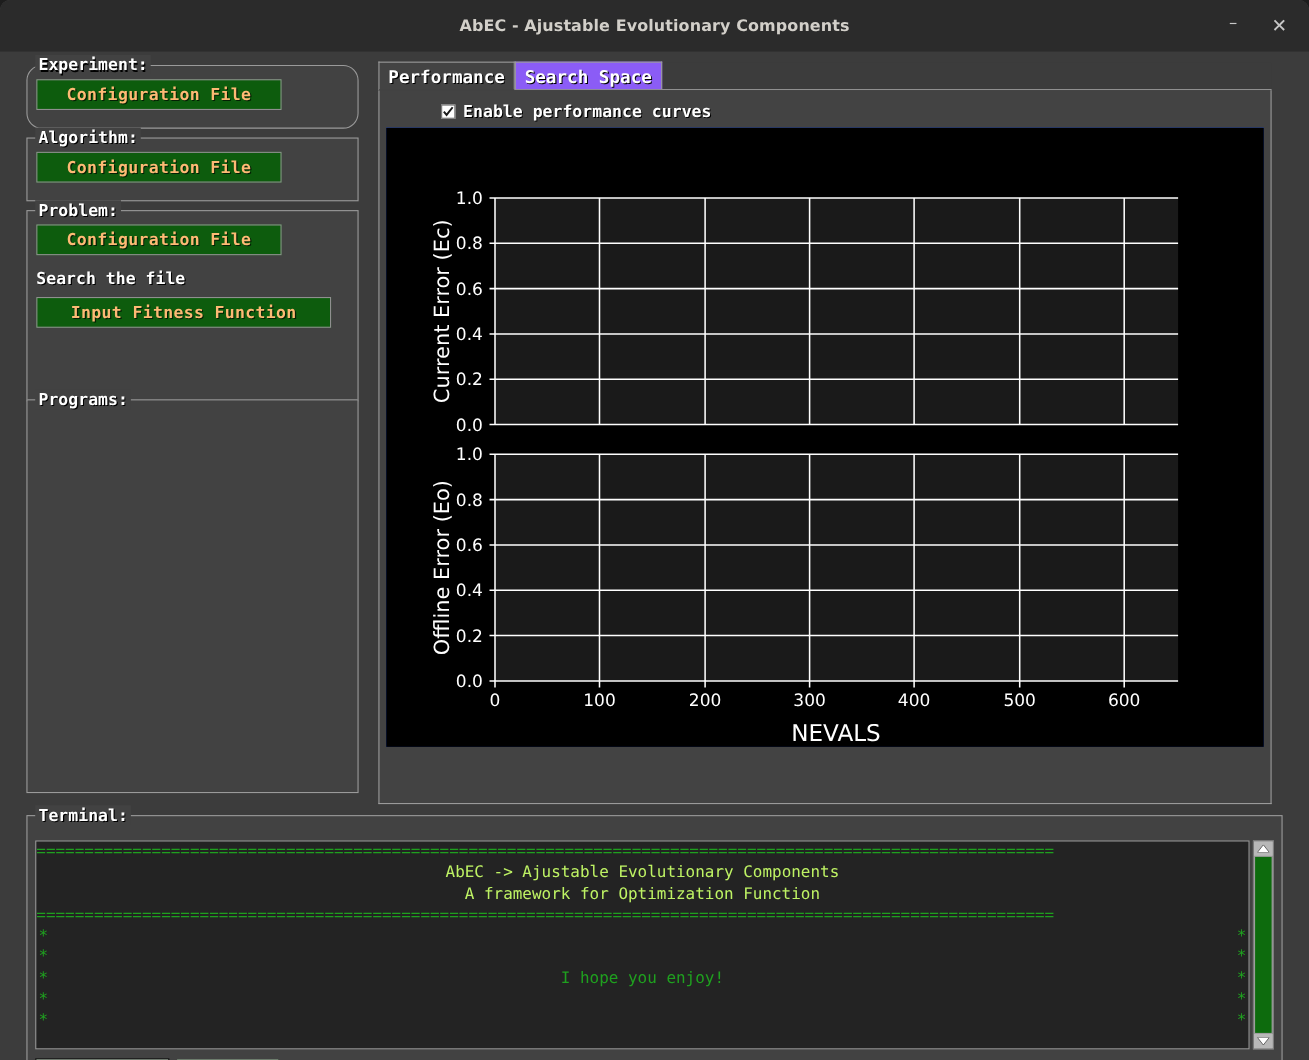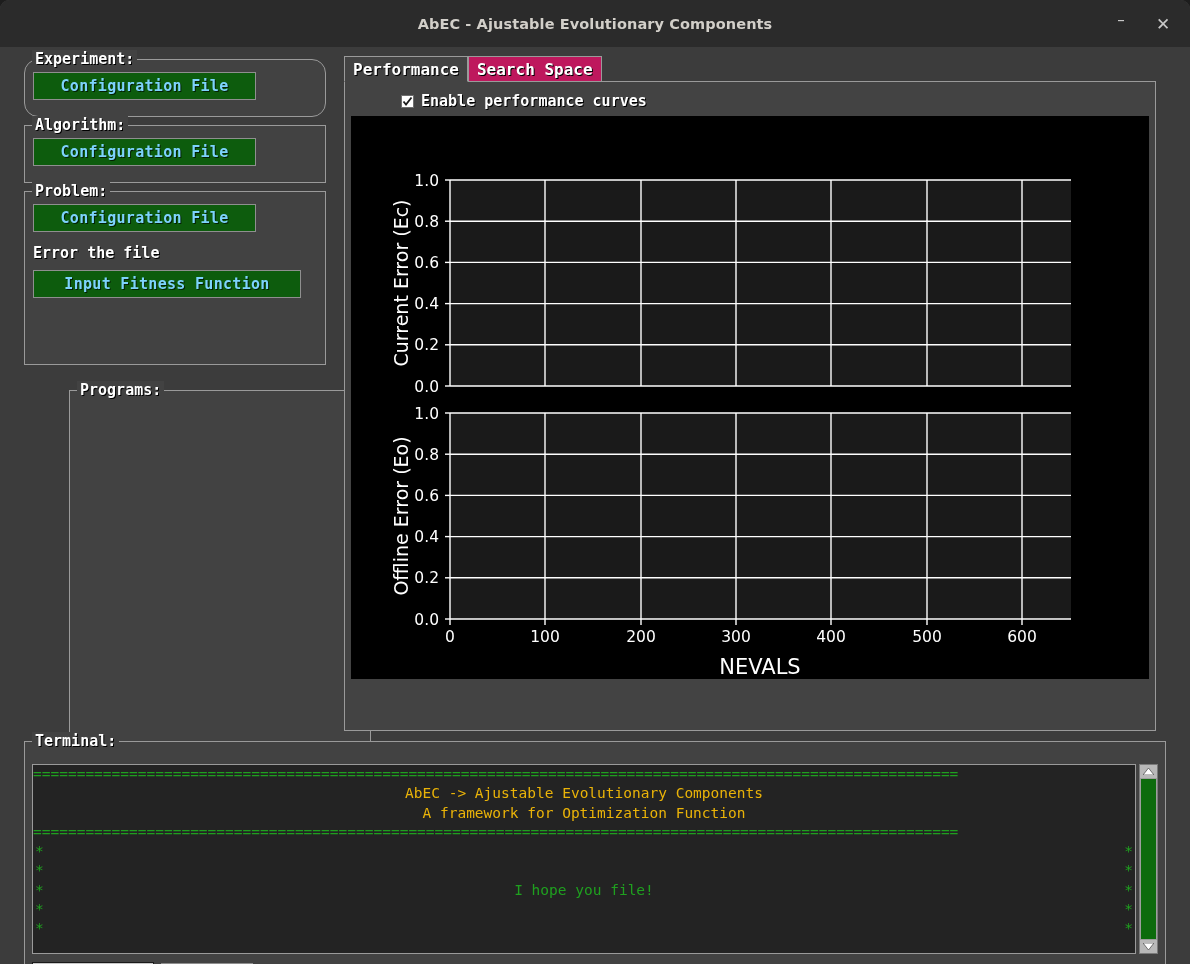--- a/index.html
+++ b/index.html
@@ -68,21 +68,21 @@
     font-size: 15px;
     color: #ffffff;
     text-shadow: 1px 1px 0 #000;
     white-space: nowrap;
   }
 
   
   .gbtn {
     background: #0d5c0d;
     border: 1px solid #8f8f8f;
-    color: #7dd3fc;
+    color: #fdba74;
     font-family: "DejaVu Sans Mono", monospace;
     font-size: 15px;
     font-weight: bold;
     text-align: center;
     display: flex; align-items: center; justify-content: center;
     cursor: pointer;
     text-shadow: 1px 1px 0 #041f04;
     letter-spacing: .3px;
   }
   .gbtn.focused {
@@ -96,21 +96,21 @@
     font-weight: bold;
     font-size: 15px;
     color: #ffffff;
     text-shadow: 1px 1px 0 #000;
   }
 
   
   #frame-experiment { left: 24px; top: 12px;  width: 302px; height: 58px; border-radius: 14px; }
   #frame-algorithm  { left: 24px; top: 78px;  width: 302px; height: 58px; }
   #frame-problem    { left: 24px; top: 144px; width: 302px; height: 174px; }
-  #frame-programs   { left: 24px; top: 343px; width: 302px; height: 358px; margin-left: 45px; }
+  #frame-programs   { left: 24px; top: 316px; width: 302px; height: 358px; }
 
   #btn-exp-config { position:absolute; left: 8px; top: 12px; width: 223px; height: 28px; }
   #btn-alg-config { position:absolute; left: 8px; top: 12px; width: 223px; height: 28px; }
   #btn-prob-config{ position:absolute; left: 8px; top: 12px; width: 223px; height: 28px; }
   #lbl-choose     { position:absolute; left: 8px; top: 52px; }
   #btn-fitness    { position:absolute; left: 8px; top: 78px; width: 268px; height: 28px; }
 
   
   #notebook {
     position: absolute; left: 344px; top: 10px;
@@ -138,21 +138,21 @@
     cursor: pointer;
     position: relative;
   }
   .tab.active {
     background: #434343;
     z-index: 2;
     margin-bottom: -1px;
     height: 26px;
     border-bottom: 1px solid #434343;
   }
-  .tab:not(.active) { background: #be185d; }
+  .tab:not(.active) { background: #8b5cf6; }
 
   .tabpane {
     position: absolute; left: 0; top: 25px;
     width: 812px; height: 649px;
     background: #434343;
     border: 1px solid #9a9a9a;
     border-top: none;
   }
   .check-row {
     position: absolute; left: 12px; top: 10px;
@@ -191,21 +191,21 @@
     position: absolute; left: 7px; top: 22px;
     width: 1104px; height: 190px;
     background: #232323;
     border: 1px solid #9a9a9a;
     overflow: hidden;
   }
   .term-line {
     font-family: "DejaVu Sans Mono", monospace;
     font-size: 14.5px;
     line-height: 19.3px;
-    color: #eab308;
+    color: #bef264;
     white-space: pre;
     letter-spacing: 0px;
   }
   .term-line.center { text-align: center; }
   .term-line.sep { color: #1fa01f; overflow: hidden; }
   .term-starrow {
     display: flex; justify-content: space-between;
     font-family: "DejaVu Sans Mono", monospace;
     font-size: 14.5px;
     line-height: 19.3px;
@@ -257,21 +257,21 @@
     </div>
 
     <div class="frame" id="frame-algorithm">
       <div class="frame-title">Algorithm:</div>
       <div class="gbtn" id="btn-alg-config">Configuration File</div>
     </div>
 
     <div class="frame" id="frame-problem">
       <div class="frame-title">Problem:</div>
       <div class="gbtn" id="btn-prob-config">Configuration File</div>
-      <div class="plain-label" id="lbl-choose">Error the file</div>
+      <div class="plain-label" id="lbl-choose">Search the file</div>
       <div class="gbtn" id="btn-fitness">Input Fitness Function</div>
     </div>
 
     <div class="frame" id="frame-programs">
       <div class="frame-title">Programs:</div>
     </div>
 
     <div id="notebook">
       <div class="tabstrip">
         <div class="tab active">Performance</div>
@@ -411,21 +411,21 @@
               <span></span>
               <span>*</span>
             </div>
             <div class="term-starrow">
               <span>*</span>
               <span></span>
               <span>*</span>
             </div>
             <div class="term-starrow">
               <span>*</span>
-              <span>I hope you file!</span>
+              <span>I hope you enjoy!</span>
               <span>*</span>
             </div>
             <div class="term-starrow">
               <span>*</span>
               <span></span>
               <span>*</span>
             </div>
             <div class="term-starrow">
               <span>*</span>
               <span></span>

